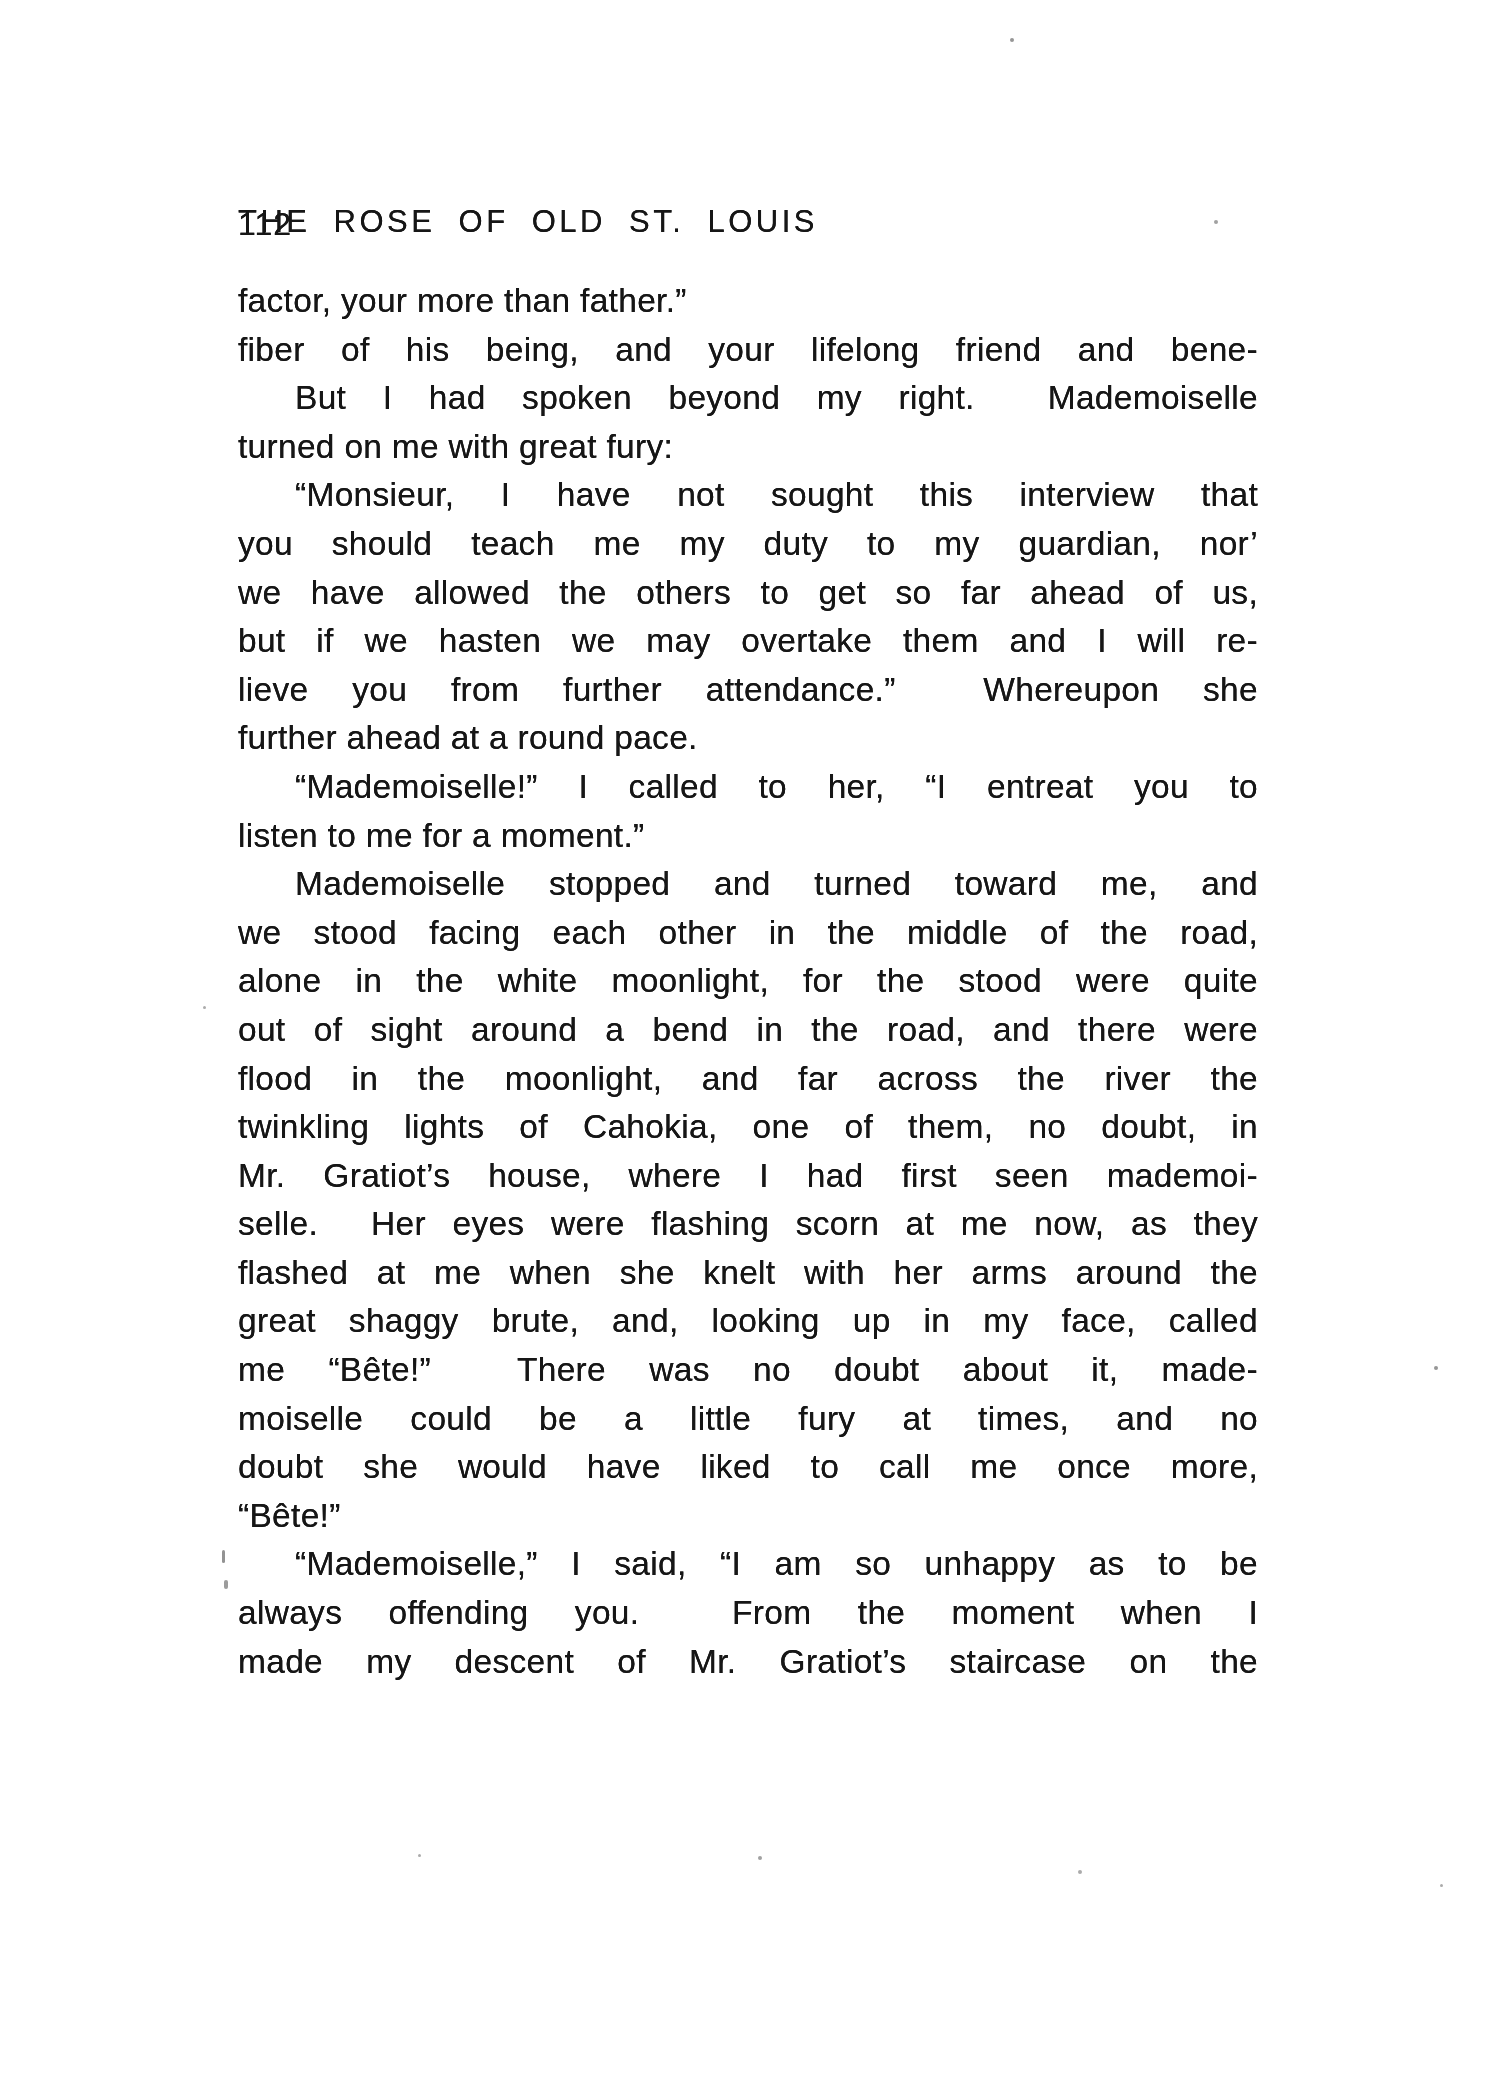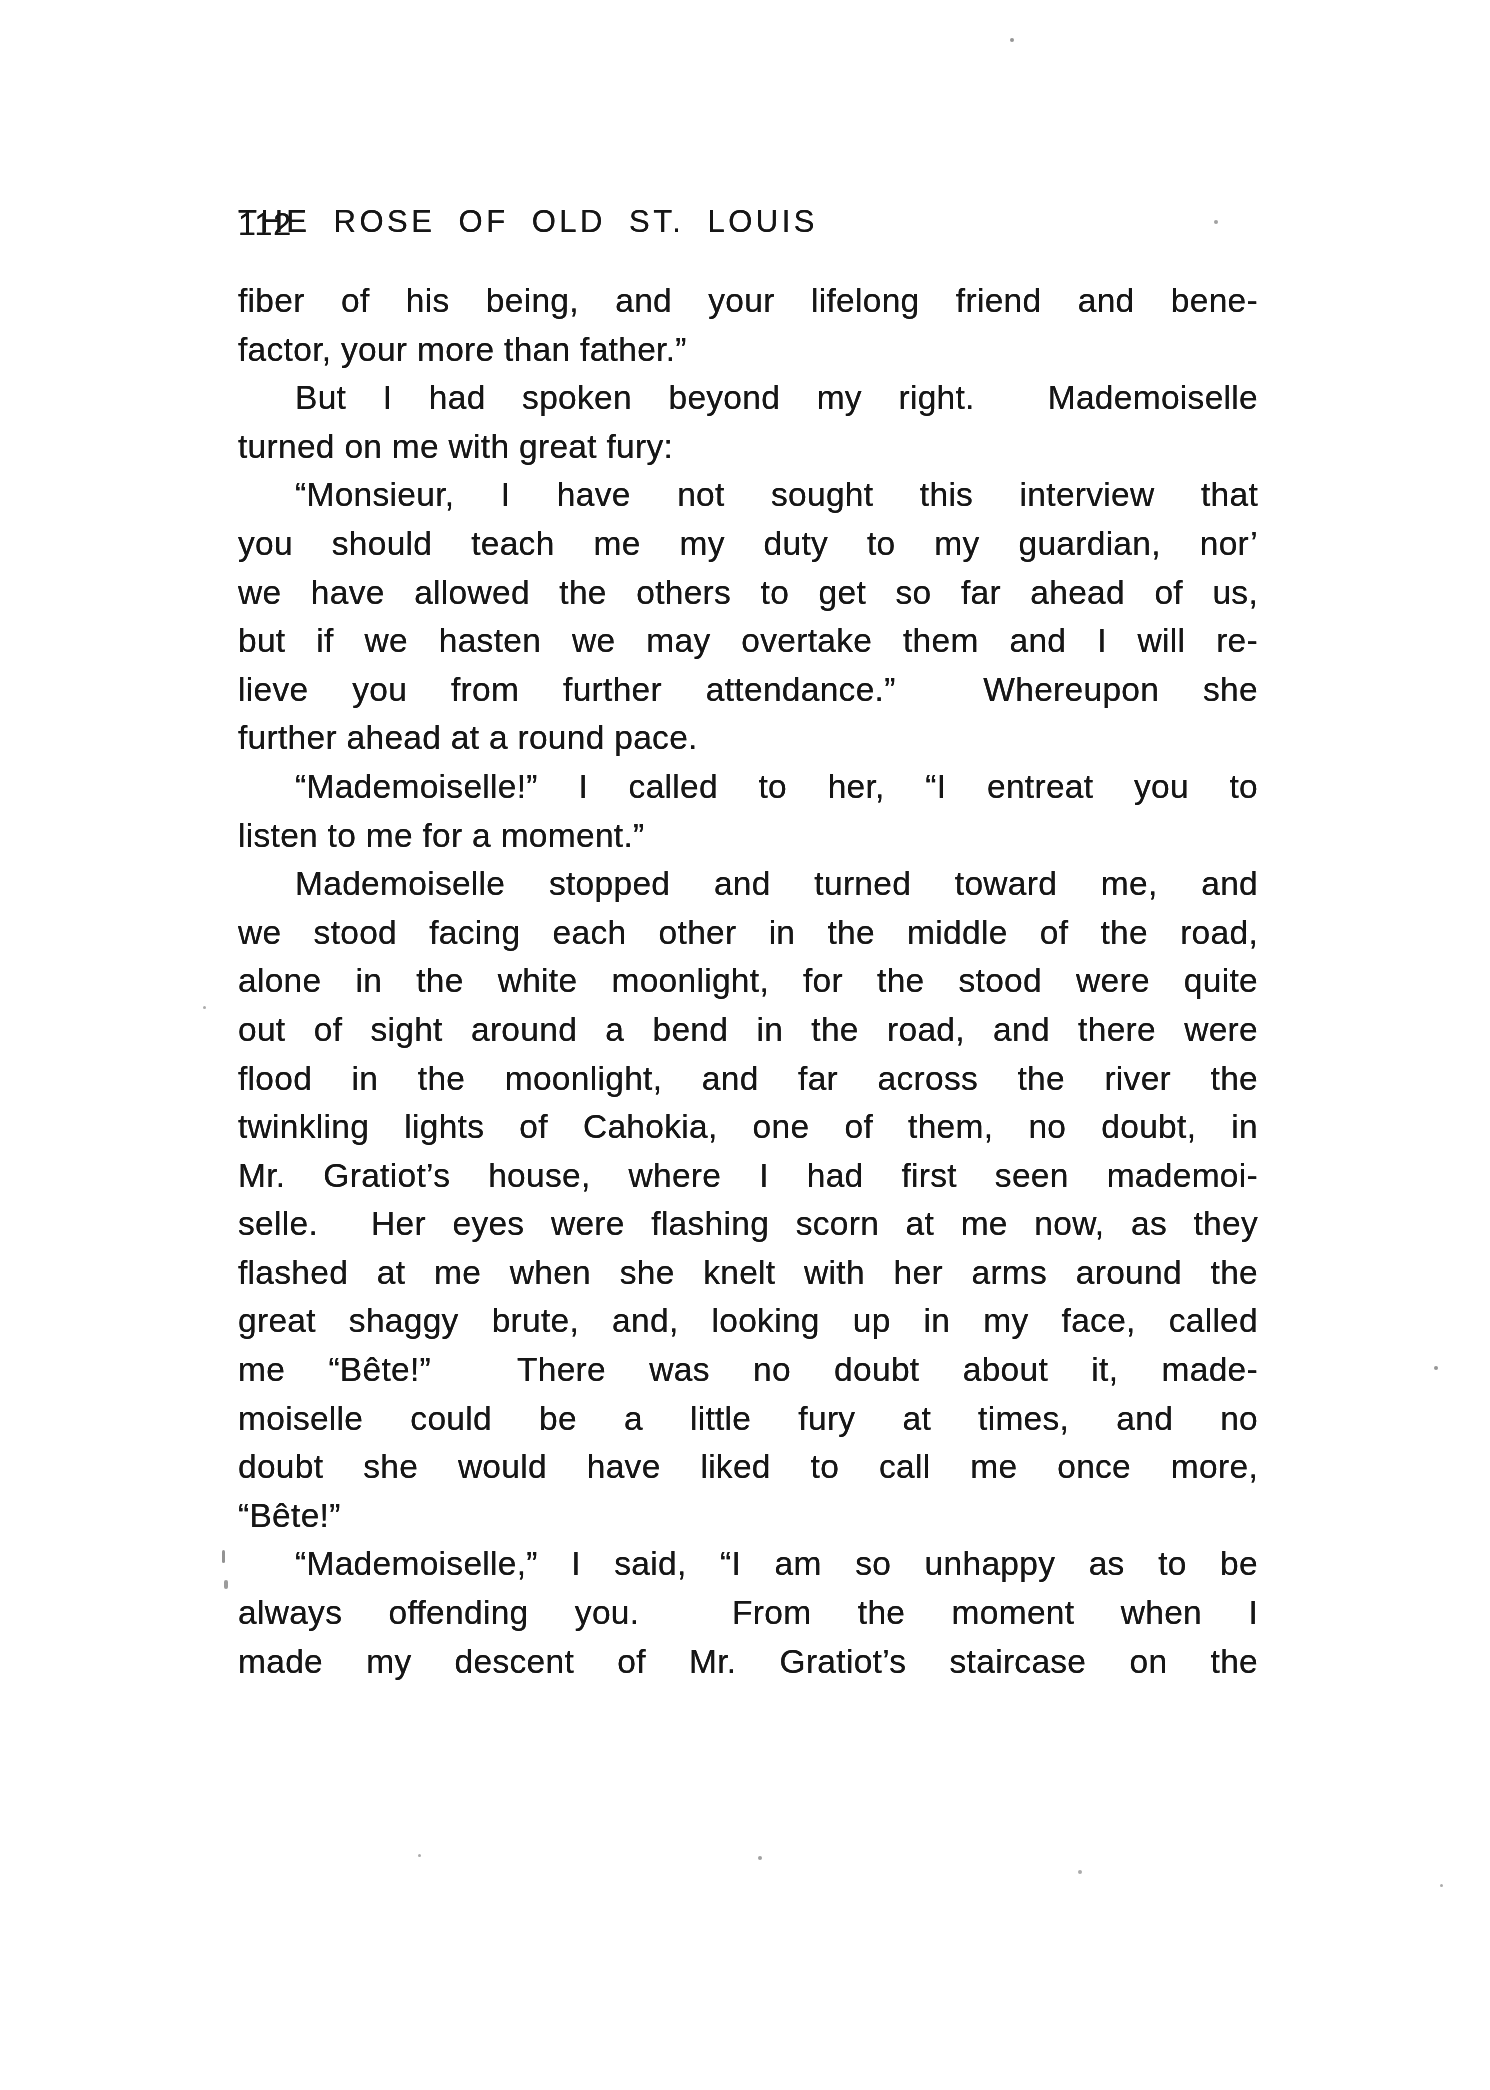--- a/index.html
+++ b/index.html
@@ -48,22 +48,22 @@
 <body>
 
 <div class="page">
 
   <div class="header">
     <span class="pagenum">112</span>
     <span class="title">THE ROSE OF OLD ST. LOUIS</span>
   </div>
 
   <div class="textblock" id="text-block">
+      <div class="line end">factor, your more than father.”</div>
       <div class="line">fiber of his being, and your lifelong friend and bene-</div>
-      <div class="line end">factor, your more than father.”</div>
       <div class="line indent">But I had spoken beyond my right.&nbsp; Mademoiselle</div>
       <div class="line end">turned on me with great fury:</div>
       <div class="line indent">“Monsieur, I have not sought this interview that</div>
       <div class="line">you should teach me my duty to my guardian, nor’</div>
       <div class="line">we have allowed the others to get so far ahead of us,</div>
       <div class="line">but if we hasten we may overtake them and I will re-</div>
       <div class="line">lieve you from further attendance.”&nbsp; Whereupon she</div>
       <div class="line end">further ahead at a round pace.</div>
       <div class="line indent">“Mademoiselle!” I called to her, “I entreat you to</div>
       <div class="line end">listen to me for a moment.”</div>

